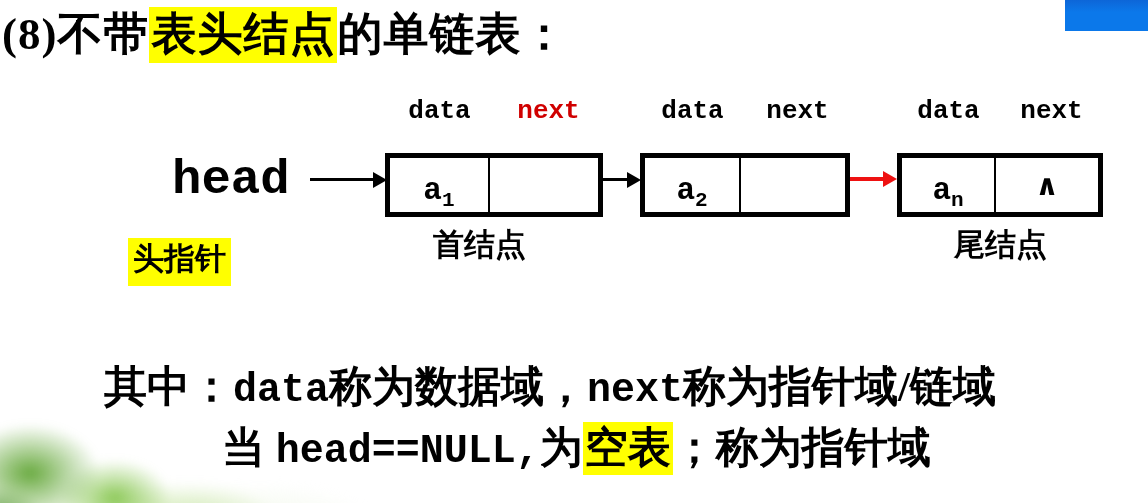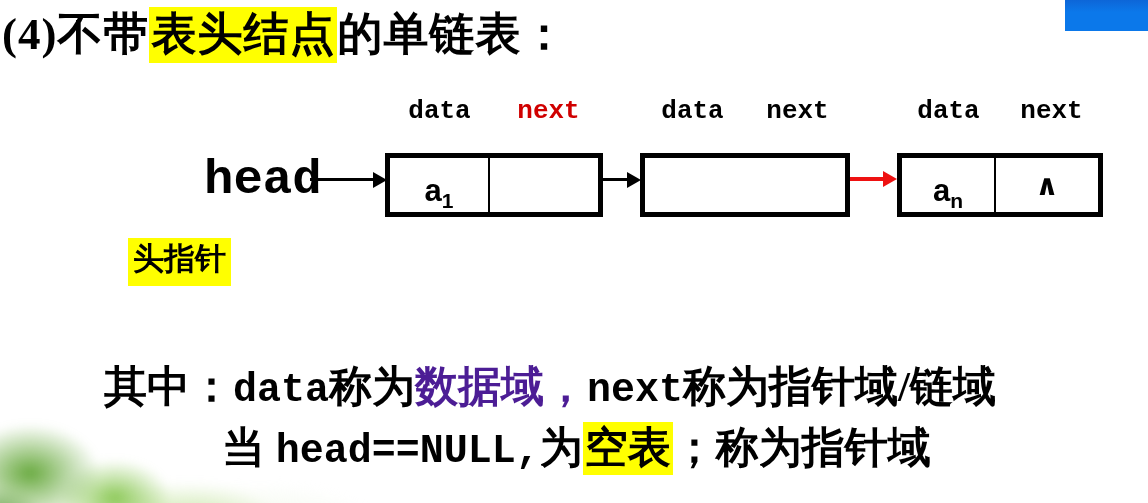--- a/index.html
+++ b/index.html
@@ -20,21 +20,21 @@
   .title {
     position:absolute; left:2px; top:4px;
     font-size:45px; font-weight:700; white-space:nowrap; letter-spacing:1px;
   }
   .hl { background:#ffff00; padding:2px 2px 4px; }
 
   
   .head-label {
     position:absolute; left:172px; top:152px;
     font-family:"Liberation Mono","DejaVu Sans Mono",monospace;
-    font-weight:600; font-size:49px;margin-left:32px;
+    font-weight:600; font-size:49px;
   }
   .node { position:absolute; top:96px; }
   .node-1 { left:385px; width:218px; }
   .node-2 { left:640px; width:210px; }
   .node-3 { left:897px; width:206px; }
   .field-labels {
     display:flex; height:32px;
     font-family:"Liberation Mono","DejaVu Sans Mono",monospace;
     font-weight:700; font-size:26px;
   }
@@ -43,21 +43,21 @@
   .node-box {
     margin-top:25px; height:64px; border:5px solid #000;
     display:flex; background:#fff;
   }
   .cell-data {
     width:48%; border-right:2px solid #000;
     display:flex; align-items:center; justify-content:center;
   }
   .cell-next { flex:1; display:flex; align-items:center; justify-content:center; }
   .val {
-    font-family:Liberation Sans, sans-serif;
+    font-family:Liberation Mono, monospace;
     font-weight:700; font-size:31px; line-height:1;margin-top:16px;
   }
   .val .sub { font-size:21px; vertical-align:-7px; }
   .null-mark {
     font-family:"Liberation Sans","DejaVu Sans",sans-serif;
     font-weight:900; font-size:29px; line-height:1;
   }
 
   
   .caption {
@@ -82,21 +82,21 @@
 
   
   .notes { position:absolute; left:104px; top:358px; }
   .note-line {
     font-size:43px; font-weight:700; line-height:57px; white-space:nowrap;
   }
   .note-line .mono {
     font-family:"Liberation Mono","DejaVu Sans Mono",monospace;
     font-weight:700; font-size:40px;
   }
-  .blue-text { color:#4c1d95; }
+  .blue-text { color:#000000; }
   .note-line-2 { margin-left:118px; }
 
   
   .leaves {
     position:absolute; left:-40px; bottom:-40px; width:440px; height:165px;
     background:
       radial-gradient(100px 70px at 70px 95px,  rgba(96,165,52,0.95),  rgba(96,165,52,0) 70%),
       radial-gradient(80px 55px  at 155px 120px, rgba(128,195,70,0.90), rgba(128,195,70,0) 70%),
       radial-gradient(70px 45px  at 35px 140px,  rgba(72,142,42,0.95),  rgba(72,142,42,0) 70%),
       radial-gradient(130px 65px at 230px 150px, rgba(190,225,150,0.85),rgba(190,225,150,0) 72%),
@@ -106,21 +106,21 @@
   }
 </style>
 </head>
 <body>
 
 <div class="slide">
 
   <div class="corner-accent"></div>
 
   <div class="title">
-    <span>(4)不带</span><span class="hl">表头结点</span><span>的单链表：</span>
+    <span>(8)不带</span><span class="hl">表头结点</span><span>的单链表：</span>
   </div>
 
   <div class="head-label">head</div>
 
   <div class="arrow arrow-1">
       <span class="tip"></span>
     </div>
   <div class="arrow arrow-2">
       <span class="tip"></span>
     </div>
@@ -142,20 +142,23 @@
       </div>
     </div>
   </div>
 
   <div class="node node-2">
     <div class="field-labels">
       <span>data</span>
       <span>next</span>
     </div>
     <div class="node-box">
+      <div class="cell-data">
+        <span class="val"><span>a</span><span class="sub">2</span></span>
+      </div>
       <div class="cell-next">
         <span class="null-mark"></span>
       </div>
     </div>
   </div>
 
   <div class="node node-3">
     <div class="field-labels">
       <span>data</span>
       <span>next</span>
@@ -164,20 +167,22 @@
       <div class="cell-data">
         <span class="val"><span>a</span><span class="sub">n</span></span>
       </div>
       <div class="cell-next">
         <span class="null-mark">∧</span>
       </div>
     </div>
   </div>
 
   <div class="caption cap-head-pointer">头指针</div>
+  <div class="caption cap-first">首结点</div>
+  <div class="caption cap-last">尾结点</div>
 
   <div class="notes">
     <div class="note-line">
       <span>其中：</span><span class="mono">data</span><span>称为</span><span class="blue-text">数据域，</span><span class="mono">next</span><span>称为指针域/链域</span>
     </div>
     <div class="note-line note-line-2">
       <span>当 </span><span class="mono">head==NULL,</span><span>为</span><span class="hl">空表</span><span>；称为指针域</span>
     </div>
   </div>
 

